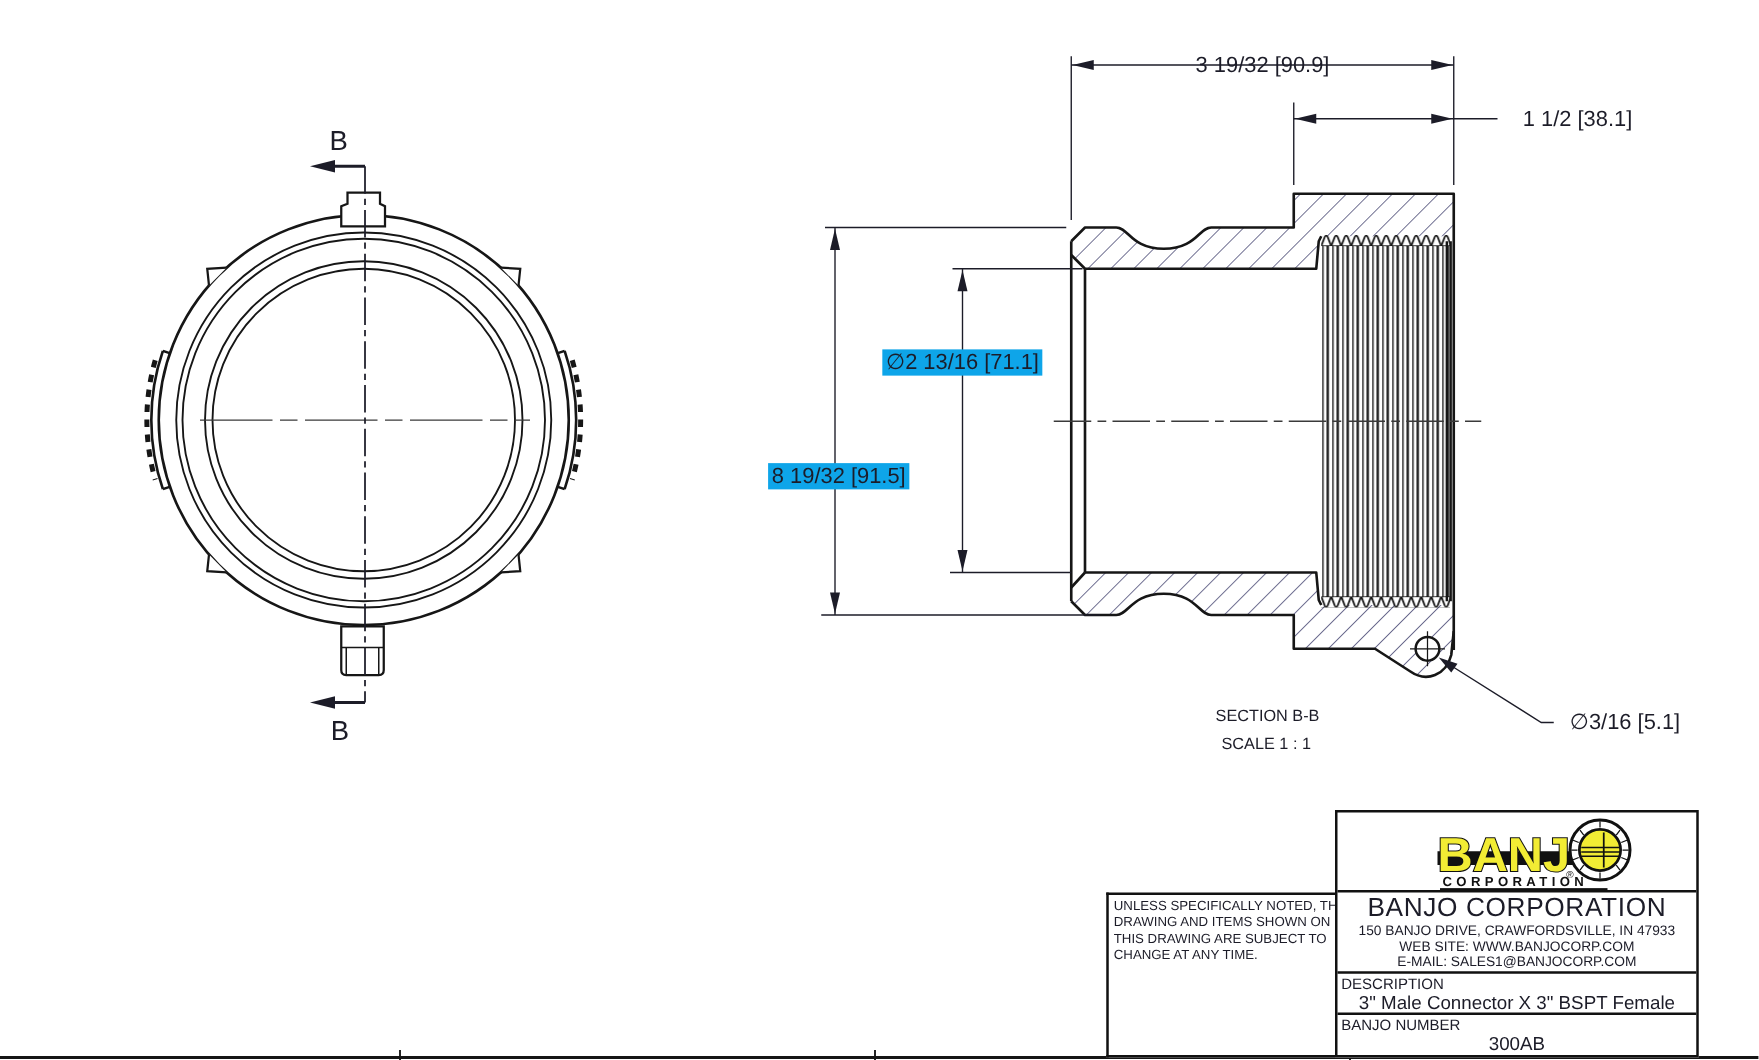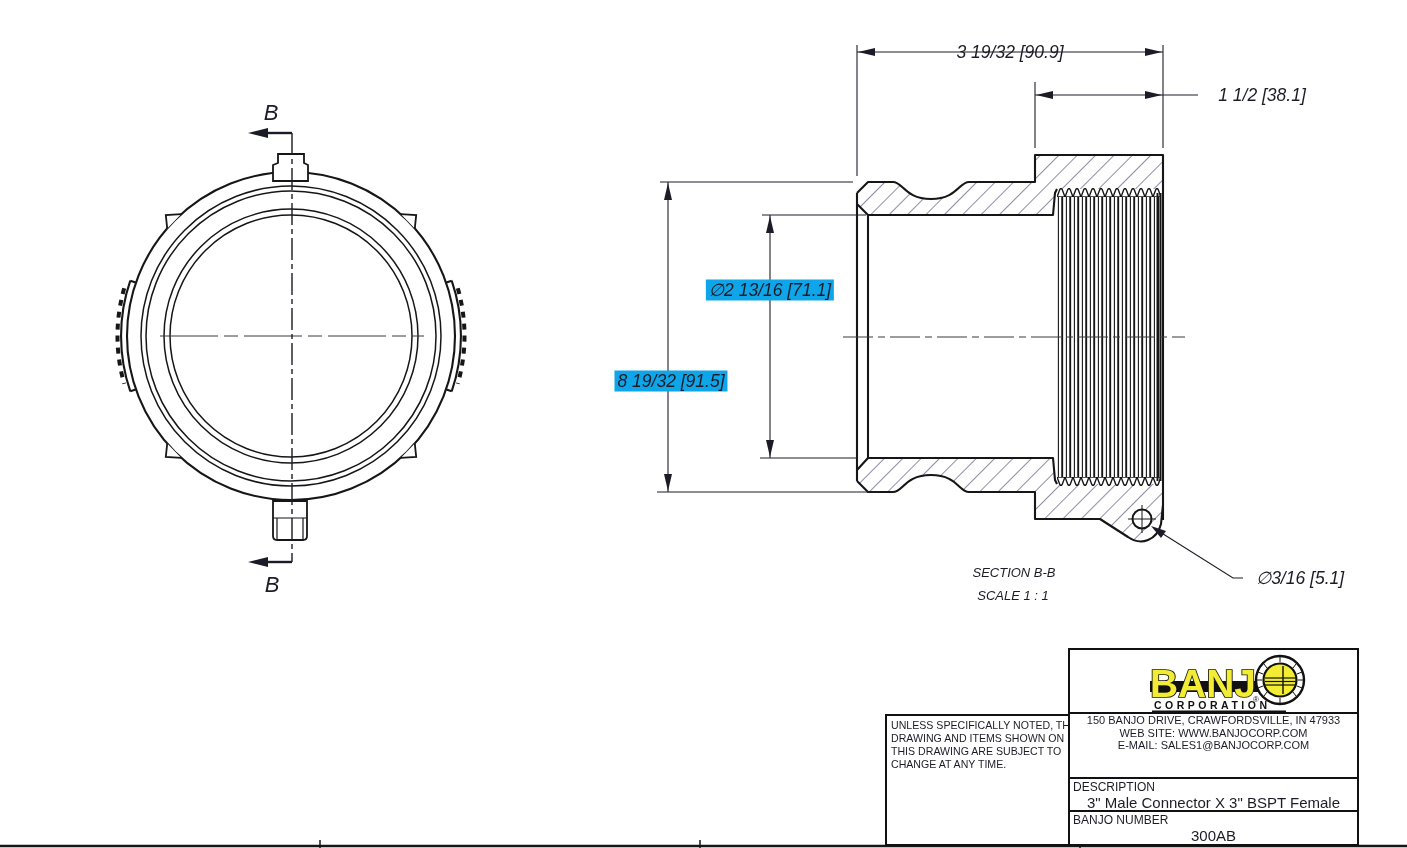--- a/index.html
+++ b/index.html
@@ -1,20 +1,20 @@
 <!DOCTYPE html>
 <html><head>
 <meta charset="utf-8">
 <style>
   html,body{margin:0;padding:0;background:#fff;}
   #sheet{position:relative;width:1407px;height:848px;background:#fff;overflow:hidden;
          font-family:"Liberation Sans", sans-serif;color:#1c1c28;}
   svg{position:absolute;left:0;top:0;}
   .lbl{position:absolute;transform:translate(-50%,-50%);white-space:nowrap;
-       font-size:17.5px;color:#1c1c28;font-style:italic;}
+       font-size:17.5px;color:#1c1c28;}
   .lbl.bg{background:#0ea5e9;padding:0 3px;}
   .seclbl{font-size:13px;}
   .blbl{font-size:22px;}
   
   .tb{position:absolute;box-sizing:border-box;border:2px solid #111;background:#fff;}
   #tb-right{left:1068px;top:648px;width:291px;height:198px;}
   #tb-left{left:885px;top:714px;width:219px;height:132px;border-right:none;}
   .tb-row{box-sizing:border-box;border-bottom:2px solid #111;position:relative;overflow:hidden;}
   .tb-row:last-child{border-bottom:none;}
   #row-logo{height:64px;}
@@ -202,20 +202,21 @@
         <line x1="195" y1="31.5" x2="226" y2="31.5" stroke="#111" stroke-width="1.2"></line>
         <line x1="195" y1="35" x2="226" y2="35" stroke="#111" stroke-width="1.2"></line>
         <line x1="213" y1="16" x2="213" y2="44" stroke="#111" stroke-width="1.4"></line>
       </g>
       <text x="183" y="52" font-size="8" fill="#111">®</text>
       <text x="84" y="59" font-family="Liberation Sans, sans-serif" font-size="10.5" font-weight="bold" letter-spacing="3.5" fill="#111">CORPORATION</text>
       <rect x="82" y="60.5" width="134" height="1.6" fill="#111"></rect>
     </svg>
   </div>
   <div class="tb-row" id="row-company">
+    <div class="company-name">BANJO CORPORATION</div>
     <div class="addr">150 BANJO DRIVE, CRAWFORDSVILLE, IN 47933</div>
     <div class="addr">WEB SITE: WWW.BANJOCORP.COM</div>
     <div class="addr">E-MAIL: SALES1@BANJOCORP.COM</div>
   </div>
   <div class="tb-row" id="row-desc">
     <div class="cell-label">DESCRIPTION</div>
     <div class="cell-value">3" Male Connector X 3" BSPT Female</div>
   </div>
   <div class="tb-row" id="row-part">
     <div class="cell-label">BANJO NUMBER</div>

